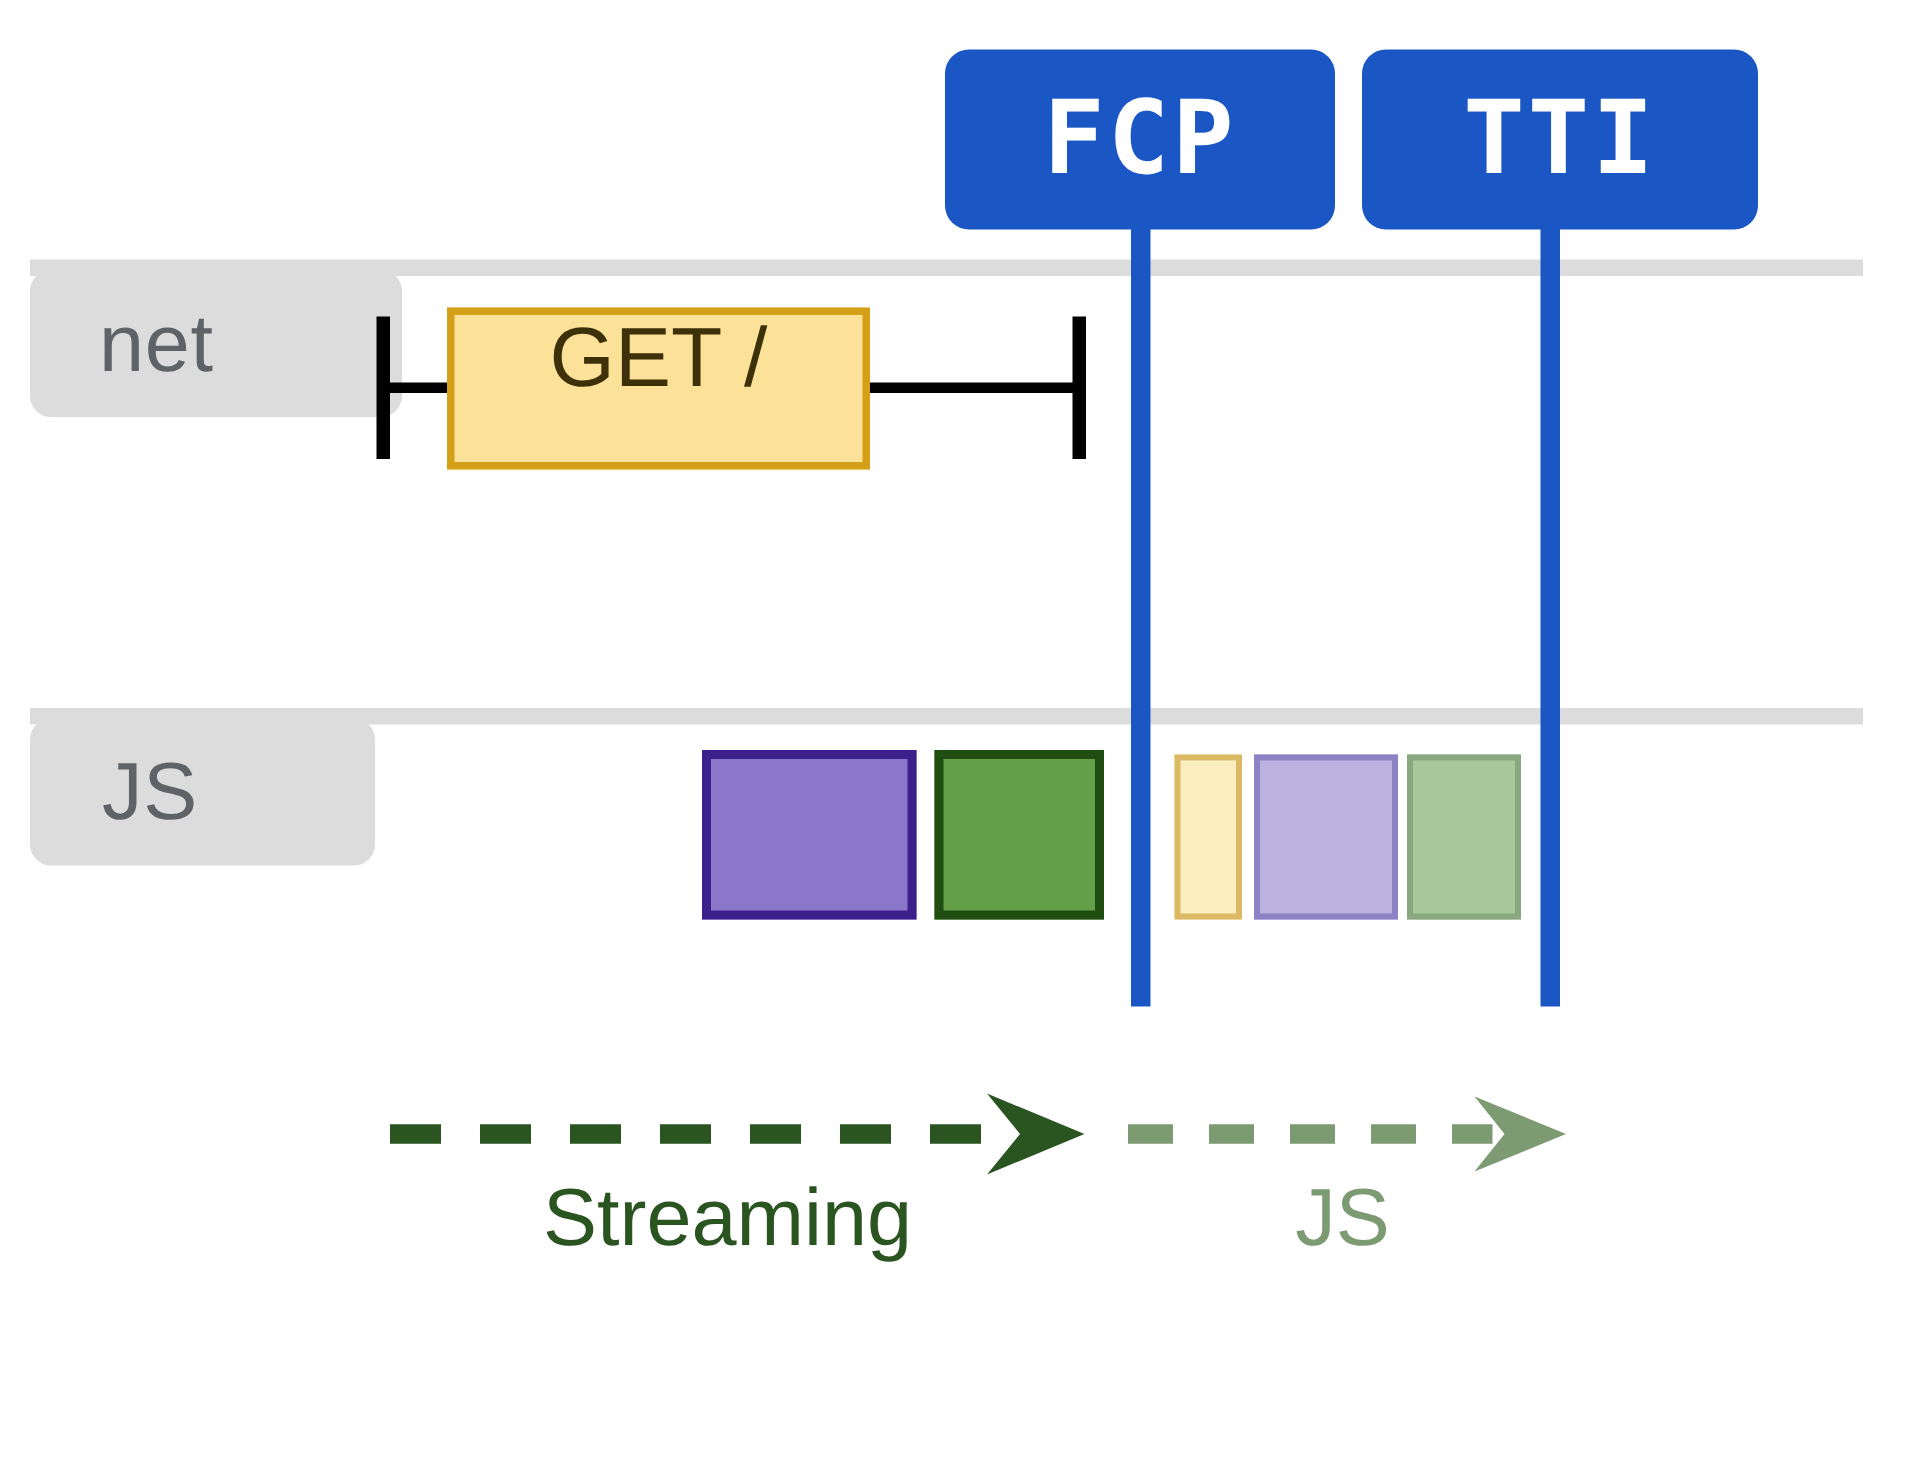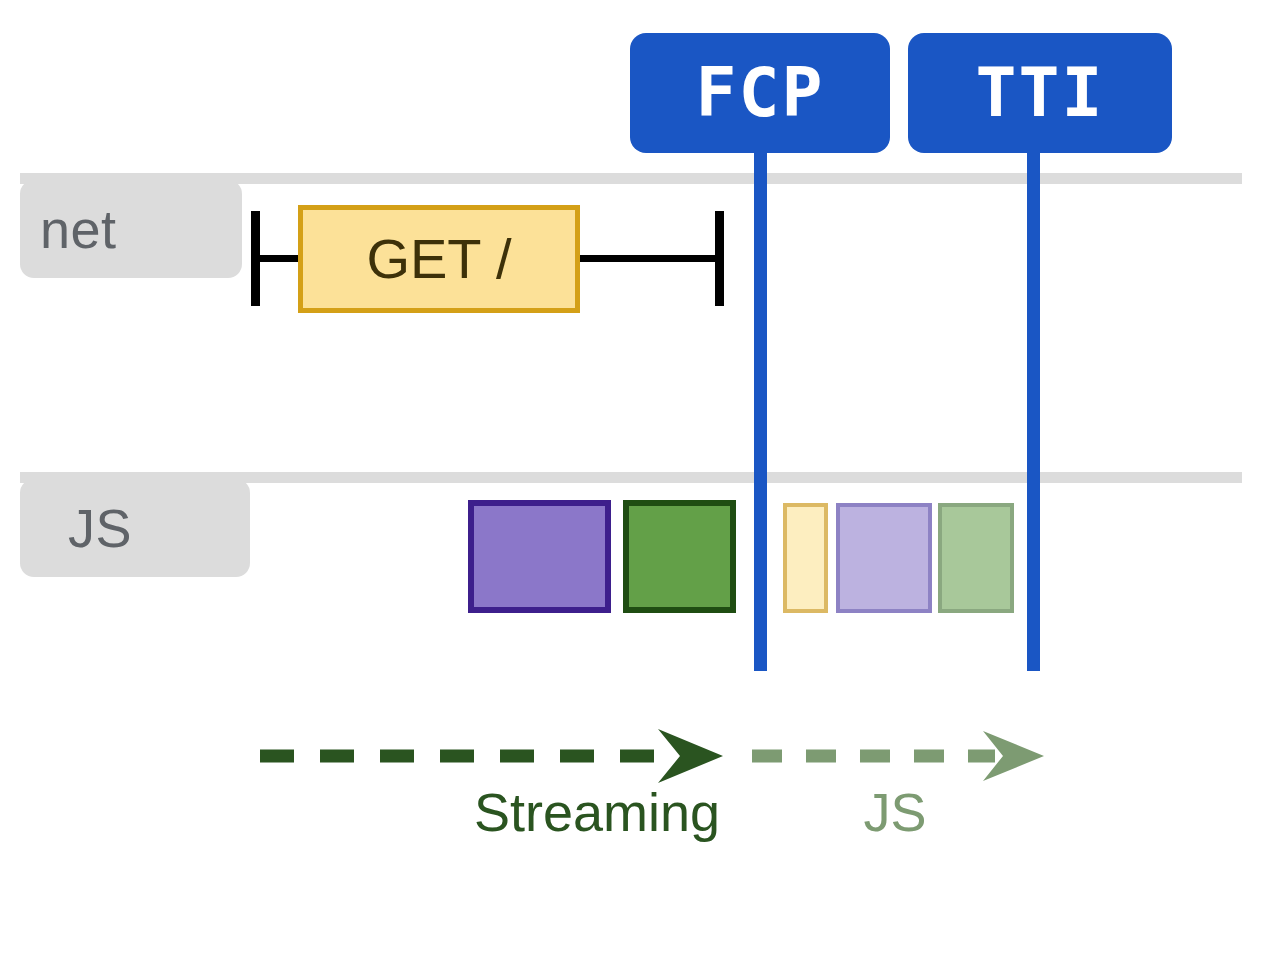--- a/index.html
+++ b/index.html
@@ -33,21 +33,21 @@
     position: absolute;
     background: #dcdcdc;
     border-radius: 14px;
     display: flex;
     align-items: center;
     color: #5f6368;
     font-size: 54px;
     line-height: 1;
     letter-spacing: 0.5px;
   }
-  #pill-net { left: 20px; top: 180px; width: 202px; height: 98px; padding-left: 20px; }
+  #pill-net { left: 20px; top: 180px; width: 202px; height: 98px; padding-left: 46px; }
   #pill-js  { left: 20px; top: 479px; width: 182px; height: 98px; padding-left: 48px; }
 
   
   #whisker-left {
     position: absolute;
     left: 251px; top: 211px;
     width: 9px; height: 95px;
     background: #000000;
   }
   #whisker-right {
@@ -63,21 +63,21 @@
     background: #000000;
   }
   #get-box {
     position: absolute;
     left: 298px; top: 205px;
     width: 282px; height: 108px;
     background: #fce198;
     border: 5px solid #d4a017;
     box-sizing: border-box;
     display: flex;
-    align-items: center;
+    align-items: flex-start;
     justify-content: center;
     color: #3d3109;
     font-size: 56px;
     line-height: 1;
   }
 
   
   .js-block {
     position: absolute;
     box-sizing: border-box;
@@ -115,21 +115,20 @@
   }
   .ann-label {
     position: absolute;
     text-align: center;
     line-height: 1.06;
     font-size: 54px;
   }
   #label-streaming {
     left: 250px; top: 784px; width: 470px;
     color: #2a5420;
-    text-align: right;
   }
   #label-jsopt {
     left: 740px; top: 784px; width: 310px;
     color: #7d9b72;
   }
 </style>
 </head>
 <body>
 
 <div id="stage">

